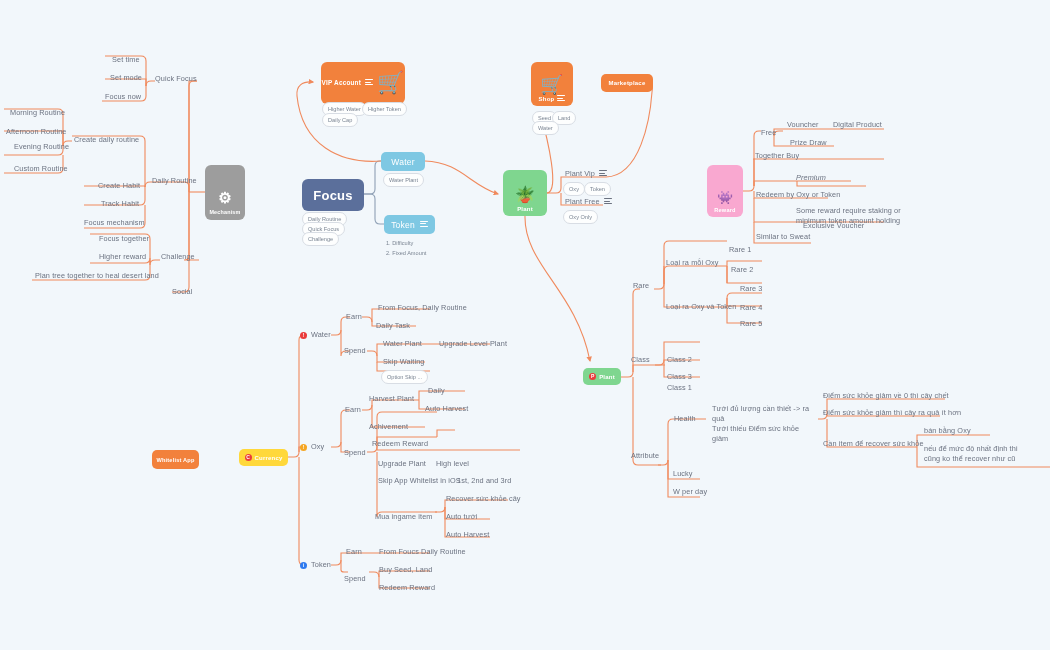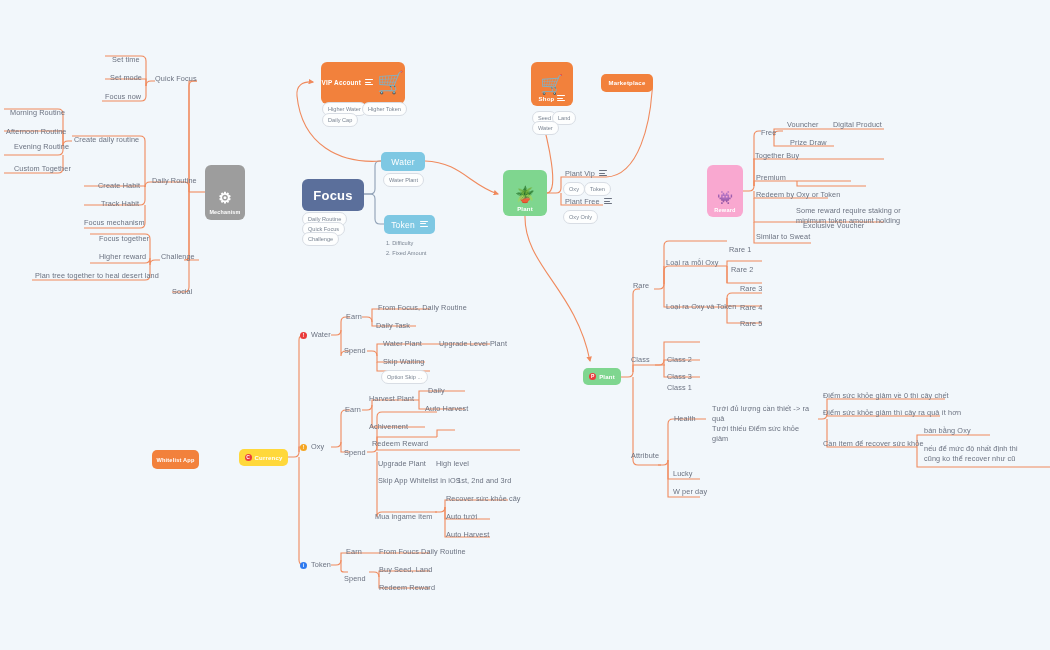--- a/index.html
+++ b/index.html
@@ -388,41 +388,41 @@
   <div class="leaf" style="left:155px;top:74px;">Quick Focus</div>
   <div class="leaf" style="left:112px;top:55px;">Set time</div>
   <div class="leaf" style="left:110px;top:73px;">Set mode</div>
   <div class="leaf" style="left:105px;top:92px;">Focus now</div>
 
   <div class="leaf" style="left:152px;top:176px;">Daily Routine</div>
   <div class="leaf" style="left:74px;top:135px;">Create daily routine</div>
   <div class="leaf" style="left:10px;top:108px;">Morning Routine</div>
   <div class="leaf" style="left:6px;top:127px;">Afternoon Routine</div>
   <div class="leaf" style="left:14px;top:142px;">Evening Routine</div>
-  <div class="leaf" style="left:14px;top:164px;">Custom Together</div>
+  <div class="leaf" style="left:14px;top:164px;">Custom Routine</div>
 
   <div class="leaf" style="left:98px;top:181px;">Create Habit</div>
   <div class="leaf" style="left:101px;top:199px;">Track Habit</div>
   <div class="leaf" style="left:84px;top:218px;">Focus mechanism</div>
 
   <div class="leaf" style="left:161px;top:252px;">Challenge</div>
   <div class="leaf" style="left:99px;top:234px;">Focus together</div>
   <div class="leaf" style="left:99px;top:252px;">Higher reward</div>
   <div class="leaf" style="left:35px;top:271px;">Plan tree together to heal desert land</div>
 
   <div class="leaf" style="left:172px;top:287px;">Social</div>
 
   <div class="leaf" style="left:761px;top:128px;">Free</div>
   <div class="leaf" style="left:787px;top:120px;">Vouncher</div>
   <div class="leaf" style="left:833px;top:120px;">Digital Product</div>
   <div class="leaf" style="left:790px;top:138px;">Prize Draw</div>
 
   <div class="leaf" style="left:755px;top:151px;text-align:center;">Together Buy</div>
 
-  <div class="leaf" style="left:756px;top:173px;">Premium</div>
+  <div class="leaf" style="left:796px;top:173px;font-style:italic;">Premium</div>
   <div class="leaf" style="left:803px;top:173px;margin-top:48px;">Exclusive Voucher</div>
 
   <div class="leaf" style="left:756px;top:190px;">Redeem by Oxy or Token</div>
   <div class="leaf wrap" style="left:756px;top:206px;width:126px;padding-left:40px;">Some reward require staking or minimum token amount holding</div>
   <div class="leaf" style="left:756px;top:232px;">Similar to Sweat</div>
 
   <div class="leaf" style="left:633px;top:281px;">Rare</div>
   <div class="leaf" style="left:666px;top:258px;">Loại ra mỗi Oxy</div>
   <div class="leaf" style="left:729px;top:245px;">Rare 1</div>
   <div class="leaf" style="left:731px;top:265px;">Rare 2</div>

